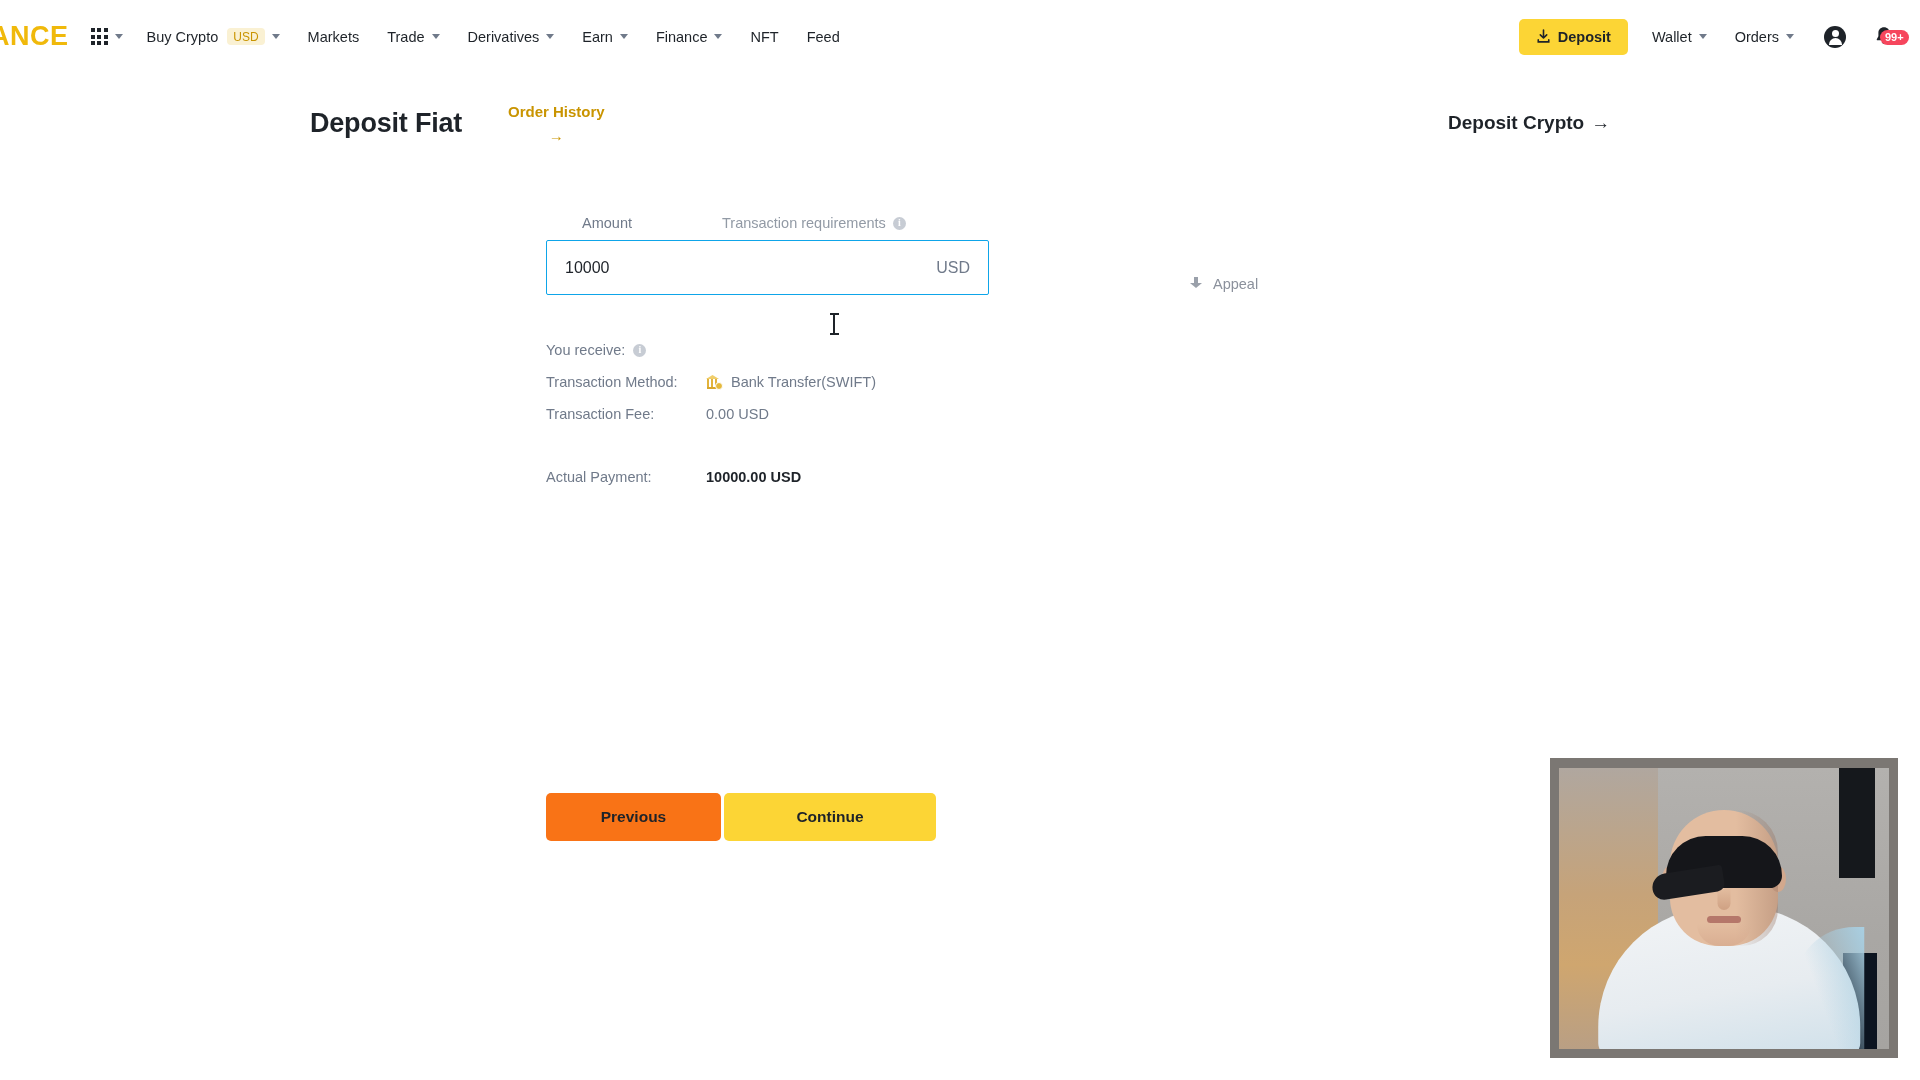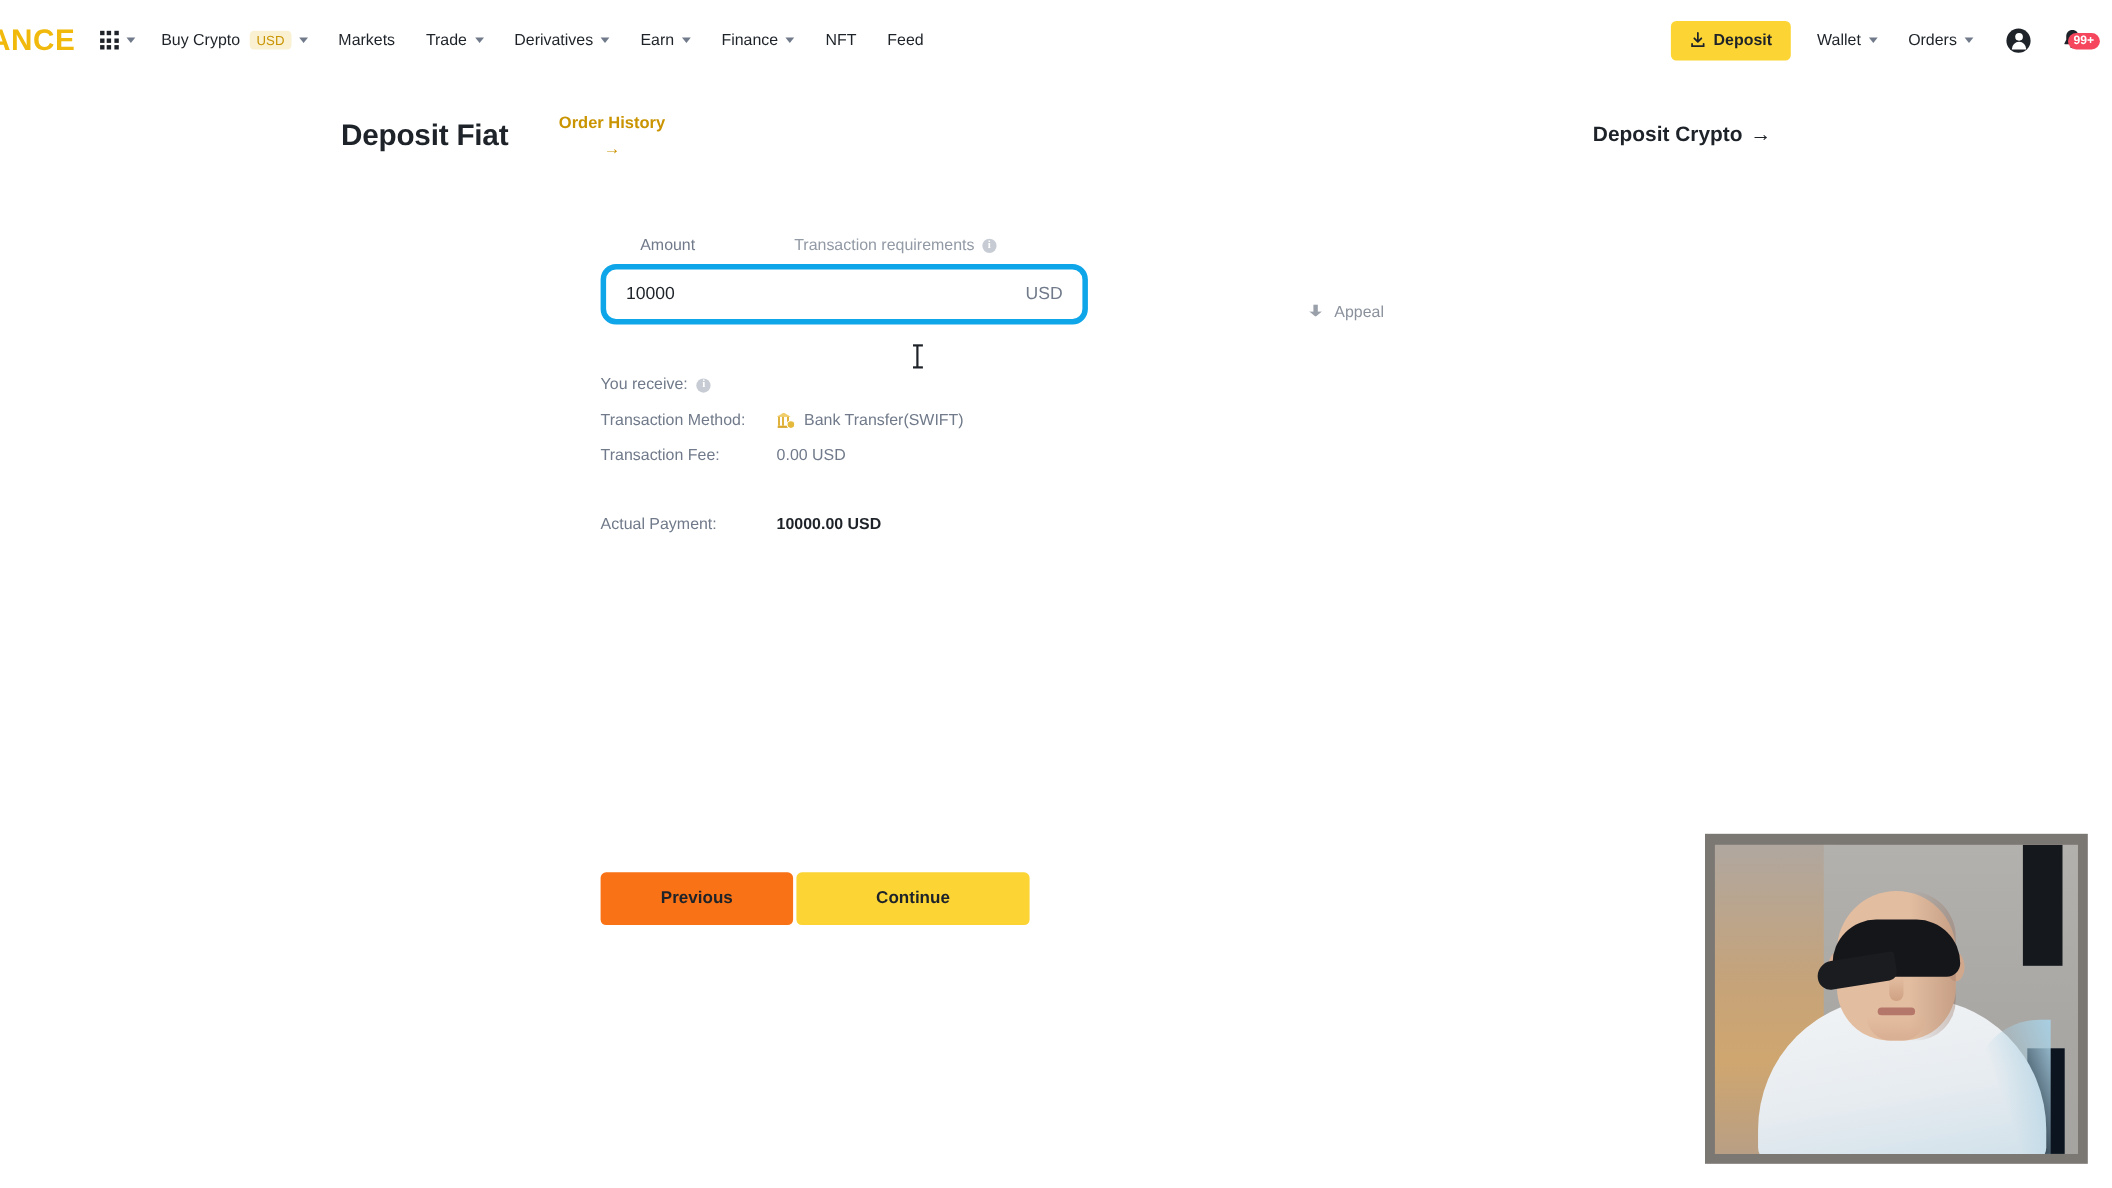--- a/index.html
+++ b/index.html
@@ -236,22 +236,22 @@
     text-align: center;
     font-size: 10px;
     font-weight: 700;
     color: #fff;
     font-family: "Liberation Serif", serif;
     line-height: 14px;
   }
   .amount-input-box {
     width: 443px;
     height: 55px;
-    border: 5px solid #0ea5e9;
-    border-radius: 14px;
+    border: 1px solid #0ea5e9;
+    border-radius: 2px;
     display: flex;
     align-items: center;
     padding: 0 18px;
     background: #fff;
     cursor: text;
   }
   .amount-input-box input {
     flex: 1;
     border: none;
     outline: none;

